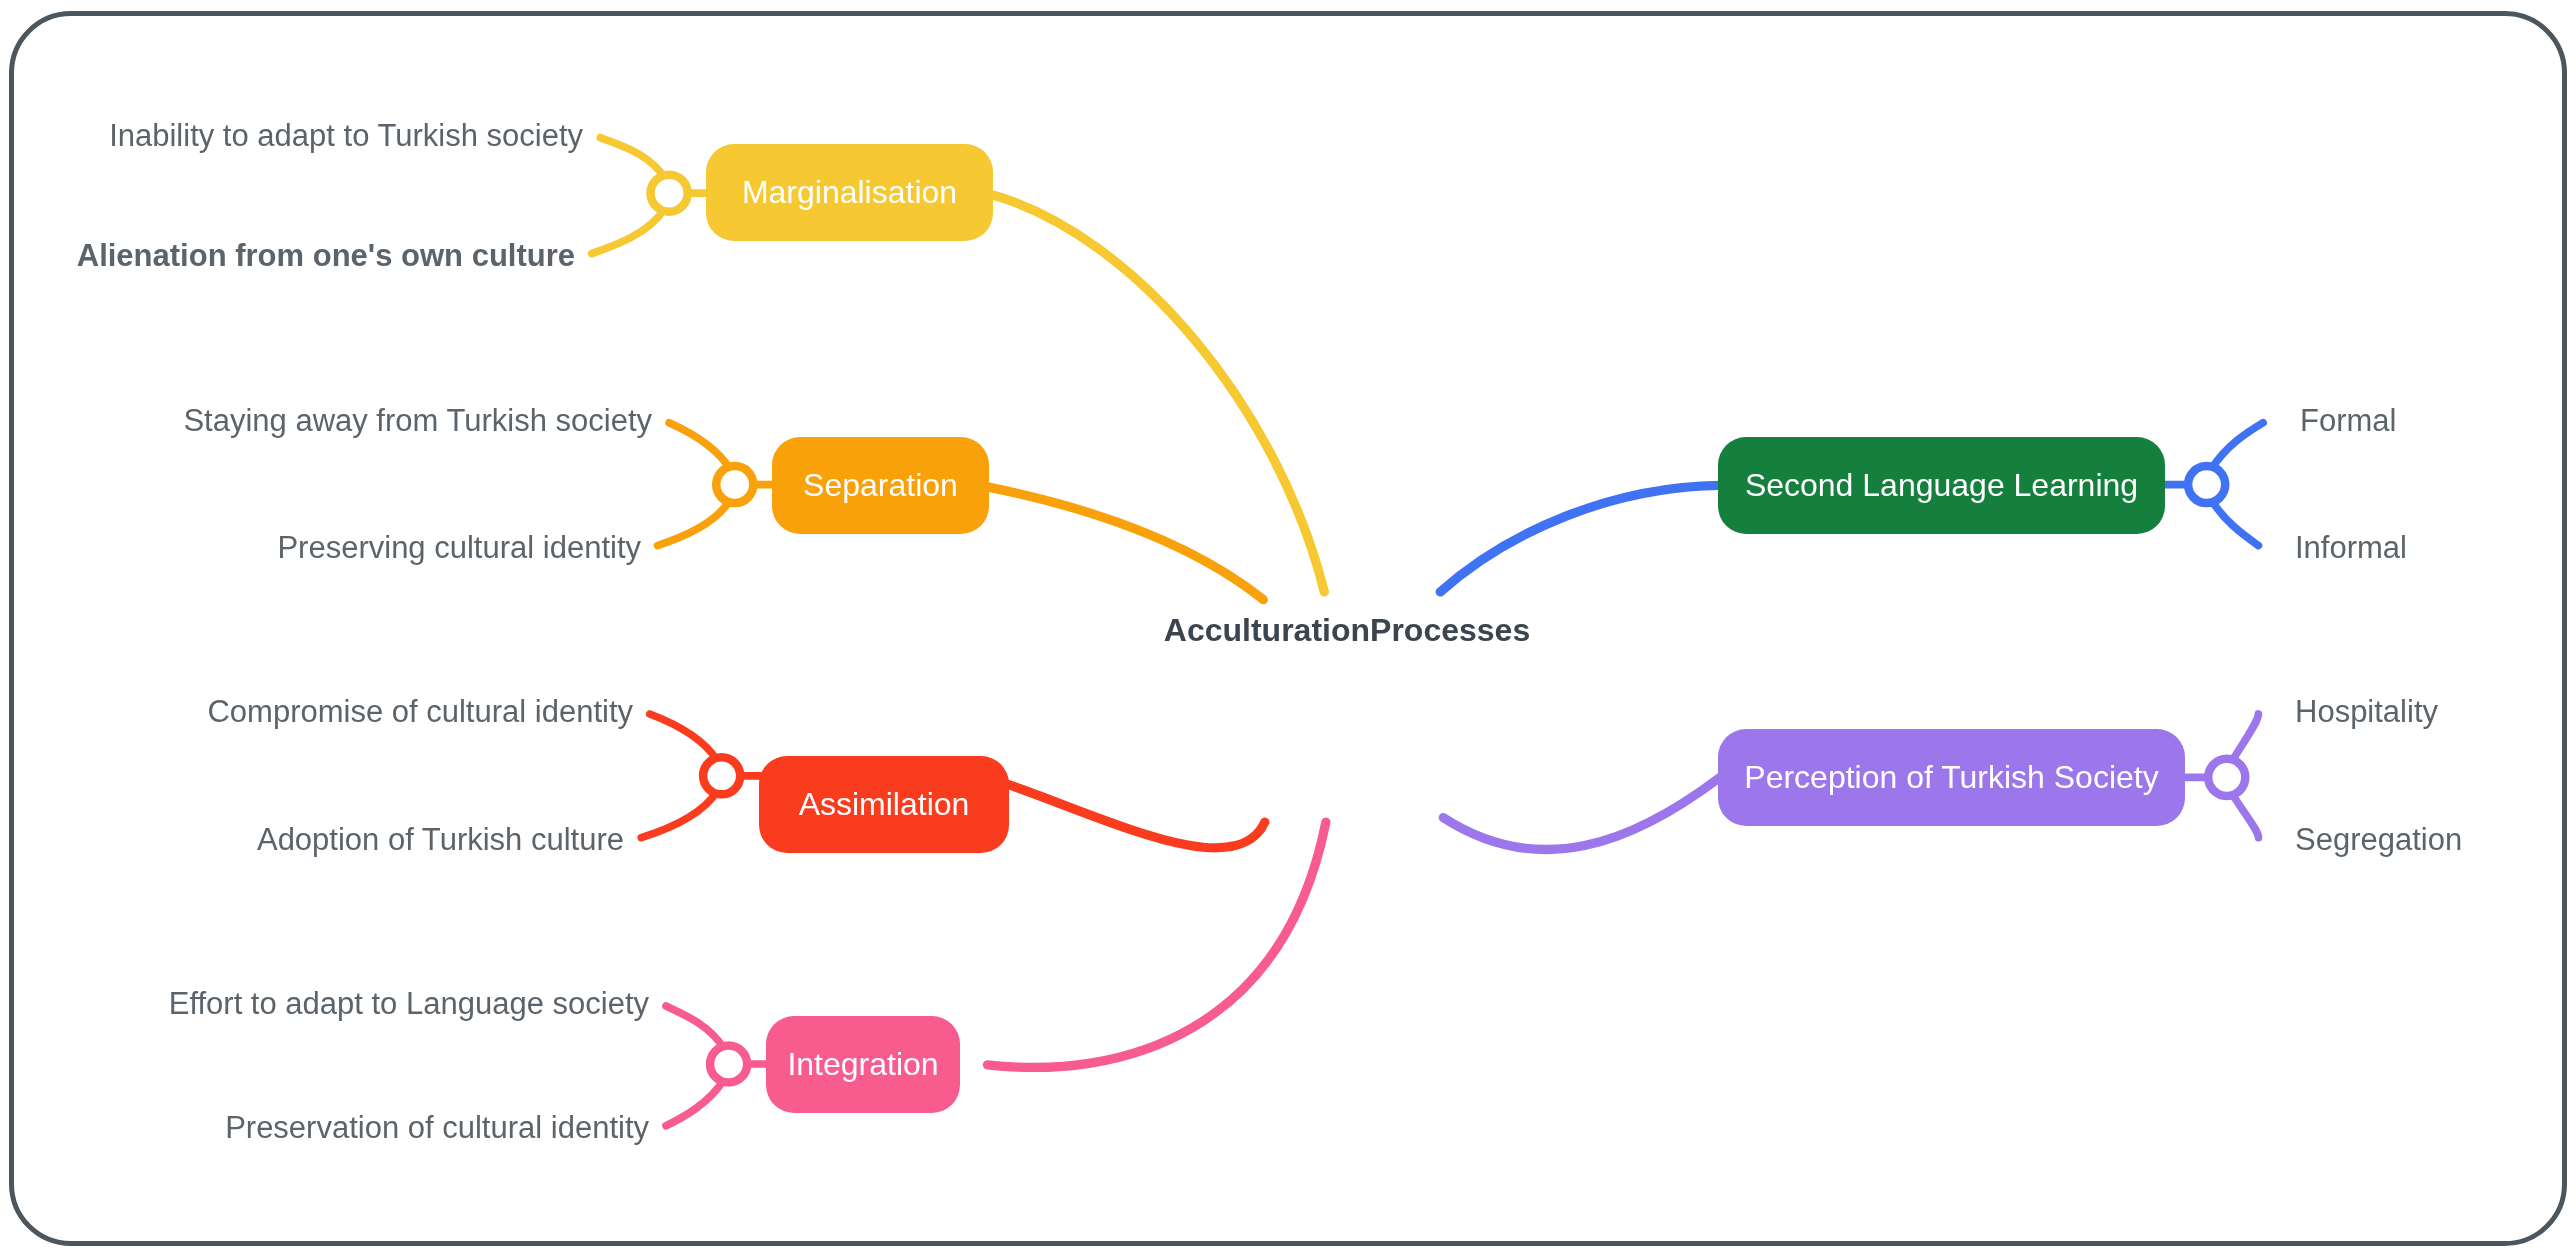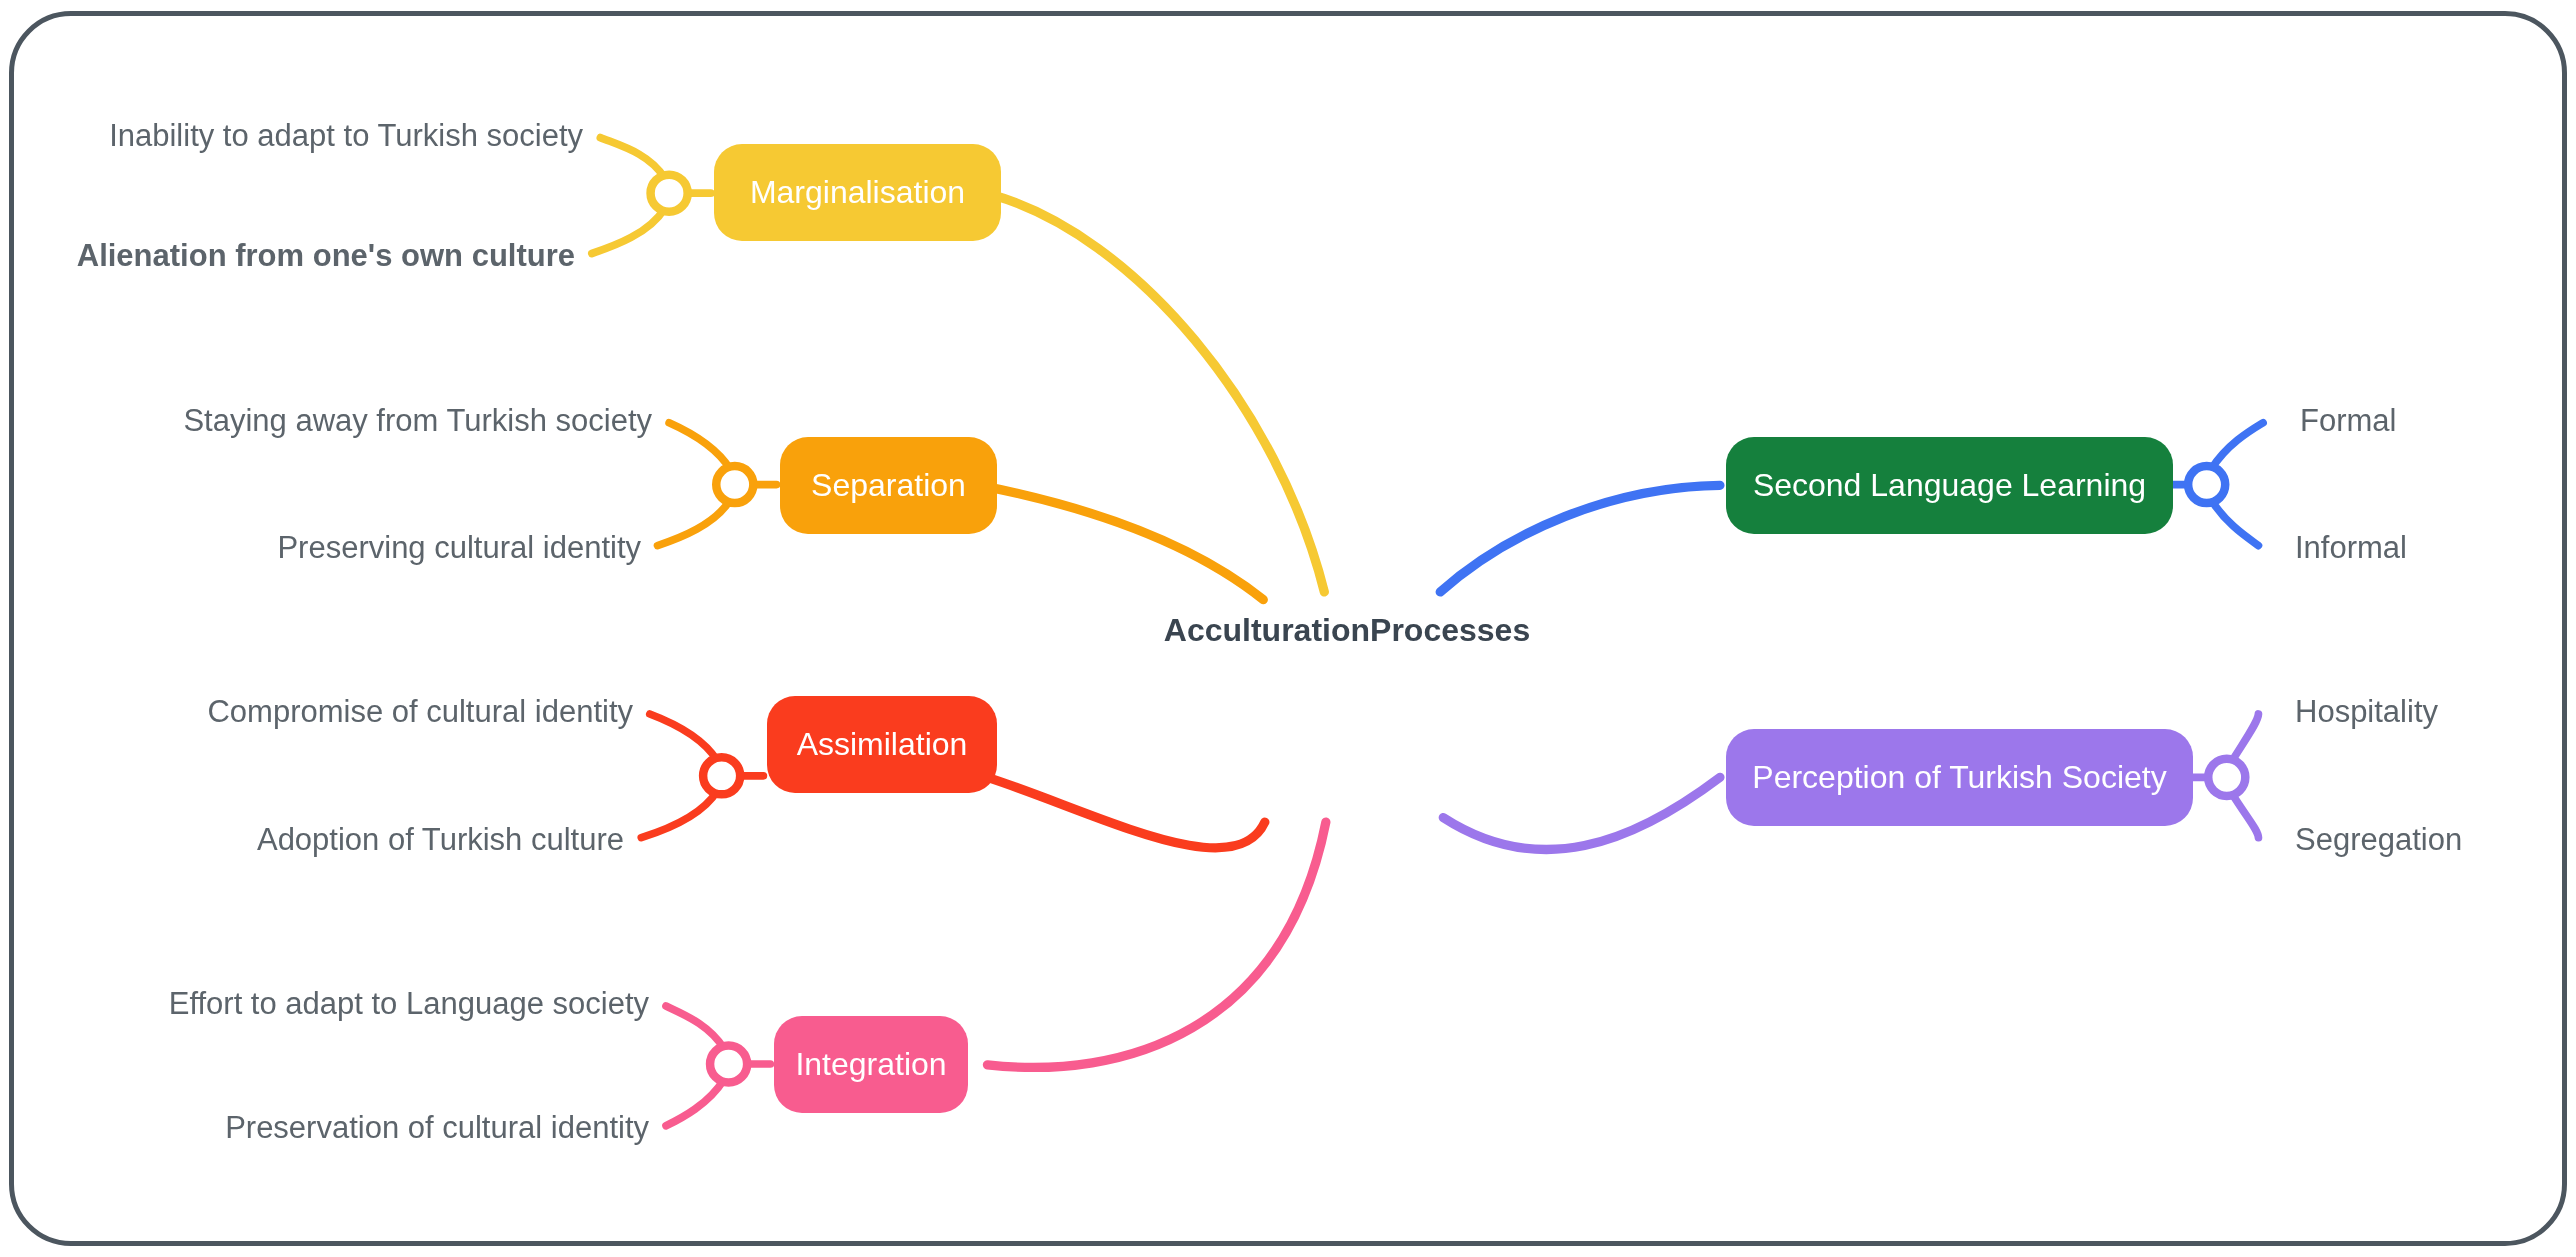--- a/index.html
+++ b/index.html
@@ -13,21 +13,21 @@
   }
   svg.connectors{position:absolute;left:0;top:0;width:2576px;height:1258px;}
   .root-title{
     position:absolute;transform:translate(-50%,-50%);
     font-size:32px;font-weight:bold;color:#3a4550;white-space:nowrap;
     letter-spacing:0px;
   }
   .branch-node{
     position:absolute;display:flex;align-items:center;justify-content:center;
     border-radius:28px;color:#ffffff;font-size:32px;font-weight:500;
-    white-space:nowrap;cursor:pointer;margin-left:8px;
+    white-space:nowrap;cursor:pointer;
   }
   .leaf-label{
     position:absolute;font-size:31px;color:#5c646b;white-space:nowrap;
     height:40px;line-height:40px;cursor:pointer;margin-left:20px;
   }
   .leaf-label.left{text-align:right;}
   .leaf-label.right{text-align:left;}
 </style>
 </head>
 <body>
@@ -67,21 +67,21 @@
       <circle cx="2882" cy="1006" r="24" fill="#ffffff" stroke="#9c77eb" stroke-width="11"></circle>
     </svg>
   <div class="root-title" id="root-title" style="left: 1347px; top: 630px; color: rgb(58, 69, 80);">AcculturationProcesses</div>
   <div id="node-layer">
       <div class="branch-node" style="left: 706px; top: 144px; width: 287px; height: 97px; background: rgb(246, 201, 51);">Marginalisation</div>
       <div class="leaf-label left" style="top: 116px; right: 1993px;">Inability to adapt to Turkish society</div>
       <div class="leaf-label left" style="top: 236px; right: 2001px; font-weight: bold;">Alienation from one's own culture</div>
       <div class="branch-node" style="left: 772px; top: 437px; width: 217px; height: 97px; background: rgb(249, 161, 11);">Separation</div>
       <div class="leaf-label left" style="top: 401px; right: 1924px;">Staying away from Turkish society</div>
       <div class="leaf-label left" style="top: 528px; right: 1935px;">Preserving cultural identity</div>
-      <div class="branch-node" style="left: 759px; top: 696px; width: 230px; height: 97px; background: rgb(250, 60, 30);">Assimilation</div>
+      <div class="branch-node" style="left: 759px; top: 756px; width: 250px; height: 97px; background: rgb(250, 60, 30);">Assimilation</div>
       <div class="leaf-label left" style="top: 692px; right: 1943px;">Compromise of cultural identity</div>
       <div class="leaf-label left" style="top: 820px; right: 1952px;">Adoption of Turkish culture</div>
       <div class="branch-node" style="left: 766px; top: 1016px; width: 194px; height: 97px; background: rgb(248, 92, 143);">Integration</div>
       <div class="leaf-label left" style="top: 984px; right: 1927px;">Effort to adapt to Language society</div>
       <div class="leaf-label left" style="top: 1108px; right: 1927px;">Preservation of cultural identity</div>
       <div class="branch-node" style="left: 1718px; top: 437px; width: 447px; height: 97px; background: #15803d;">Second Language Learning</div>
       <div class="leaf-label right" style="top: 401px; left: 2280px;">Formal</div>
       <div class="leaf-label right" style="top: 528px; left: 2275px;">Informal</div>
       <div class="branch-node" style="left: 1718px; top: 729px; width: 467px; height: 97px; background: rgb(156, 119, 235);">Perception of Turkish Society</div>
       <div class="leaf-label right" style="top: 692px; left: 2275px;">Hospitality</div>

